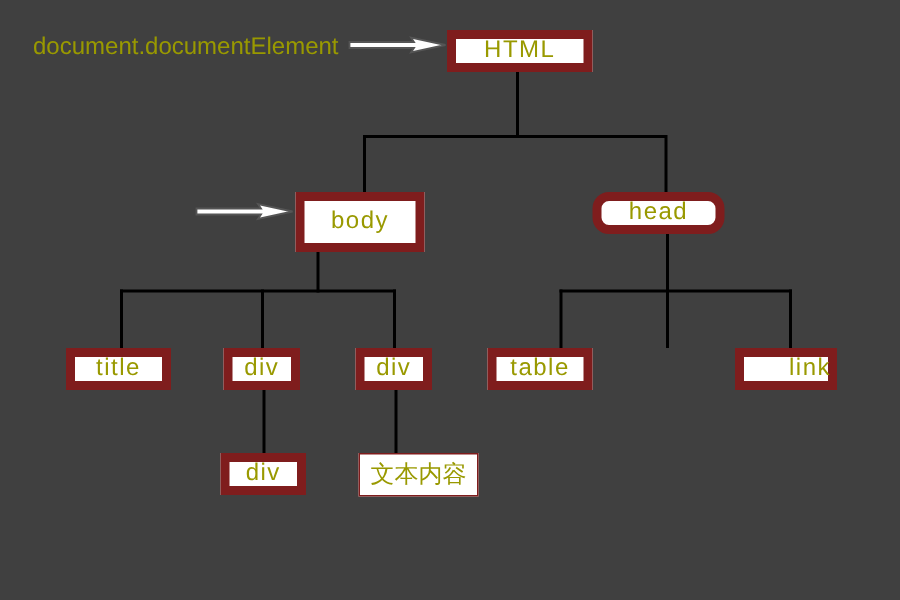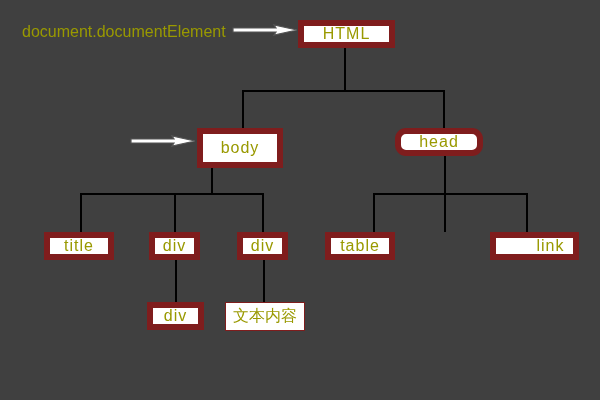--- a/index.html
+++ b/index.html
@@ -20,20 +20,21 @@
     align-items: center;
     justify-content: center;
     font-size: 16px;
     letter-spacing: 1px;
     z-index: 2;
   }
   .node.thin {
     border-width: 1px;
     letter-spacing: 0;
     font-family: "Liberation Serif", "DejaVu Serif", serif;
+    margin-left: 14px;
   }
   .annotation {
     position: absolute;
     font-size: 16px;
     line-height: 19px;
     white-space: nowrap;
     z-index: 2;
   }
   .connector {
     position: absolute;
@@ -76,17 +77,17 @@
     <path d="M1,5 H44 L42,2 L65,7 L42,12 L44,9 H1 Z" fill="#ffffff" stroke="#555555" stroke-width="1.2" stroke-linejoin="miter"></path>
   </svg>
 
   <div class="node" style="left: 298px; top: 20px; width: 97px; height: 28px; color: rgb(153, 153, 0);">HTML</div>
   <div class="node" style="left: 197px; top: 128px; width: 86px; height: 40px; color: rgb(153, 153, 0);">body</div>
   <div class="node" style="left: 395px; top: 128px; width: 88px; height: 28px; color: rgb(153, 153, 0); border-radius: 11px;">head</div>
   <div class="node" style="left: 44px; top: 232px; width: 70px; height: 28px; color: rgb(153, 153, 0);">title</div>
   <div class="node" style="left: 149px; top: 232px; width: 51px; height: 28px; color: rgb(153, 153, 0);">div</div>
   <div class="node" style="left: 237px; top: 232px; width: 51px; height: 28px; color: rgb(153, 153, 0);">div</div>
   <div class="node" style="left: 325px; top: 232px; width: 70px; height: 28px; color: rgb(153, 153, 0);">table</div>
-  <div class="node" style="left: 490px; top: 232px; width: 89px; height: 28px; color: rgb(153, 153, 0); padding-left: 32px;">link</div>
+  <div class="node" style="left: 490px; top: 232px; width: 68px; height: 28px; color: rgb(153, 153, 0); padding-left: 32px;">link</div>
   <div class="node" style="left: 147px; top: 302px; width: 57px; height: 28px; color: rgb(153, 153, 0);">div</div>
   <div class="node thin" style="left: 225px; top: 302px; width: 80px; height: 29px; color: rgb(153, 153, 0);">文本内容</div>
 
 </div>
 
 </body></html>

